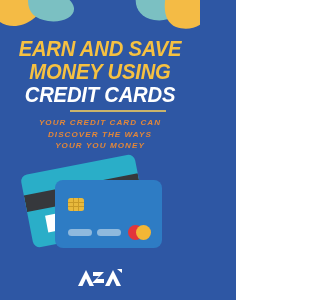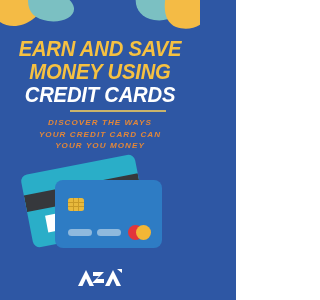--- a/index.html
+++ b/index.html
@@ -198,22 +198,22 @@
 
   <div class="title-block">
     <span class="title-line l1">EARN AND SAVE</span>
     <span class="title-line l2">MONEY USING</span>
     <span class="title-line l3">CREDIT CARDS</span>
   </div>
 
   <div class="divider"></div>
 
   <div class="subtitle">
+    <span class="sub-line">YOUR CREDIT CARD CAN</span>
     <span class="sub-line">DISCOVER THE WAYS</span>
-    <span class="sub-line">YOUR CREDIT CARD CAN</span>
     <span class="sub-line">YOUR YOU MONEY</span>
   </div>
 
   <div class="cards">
 
     <div class="card-back">
       <div class="mag"></div>
       <div class="sig"></div>
     </div>
 

